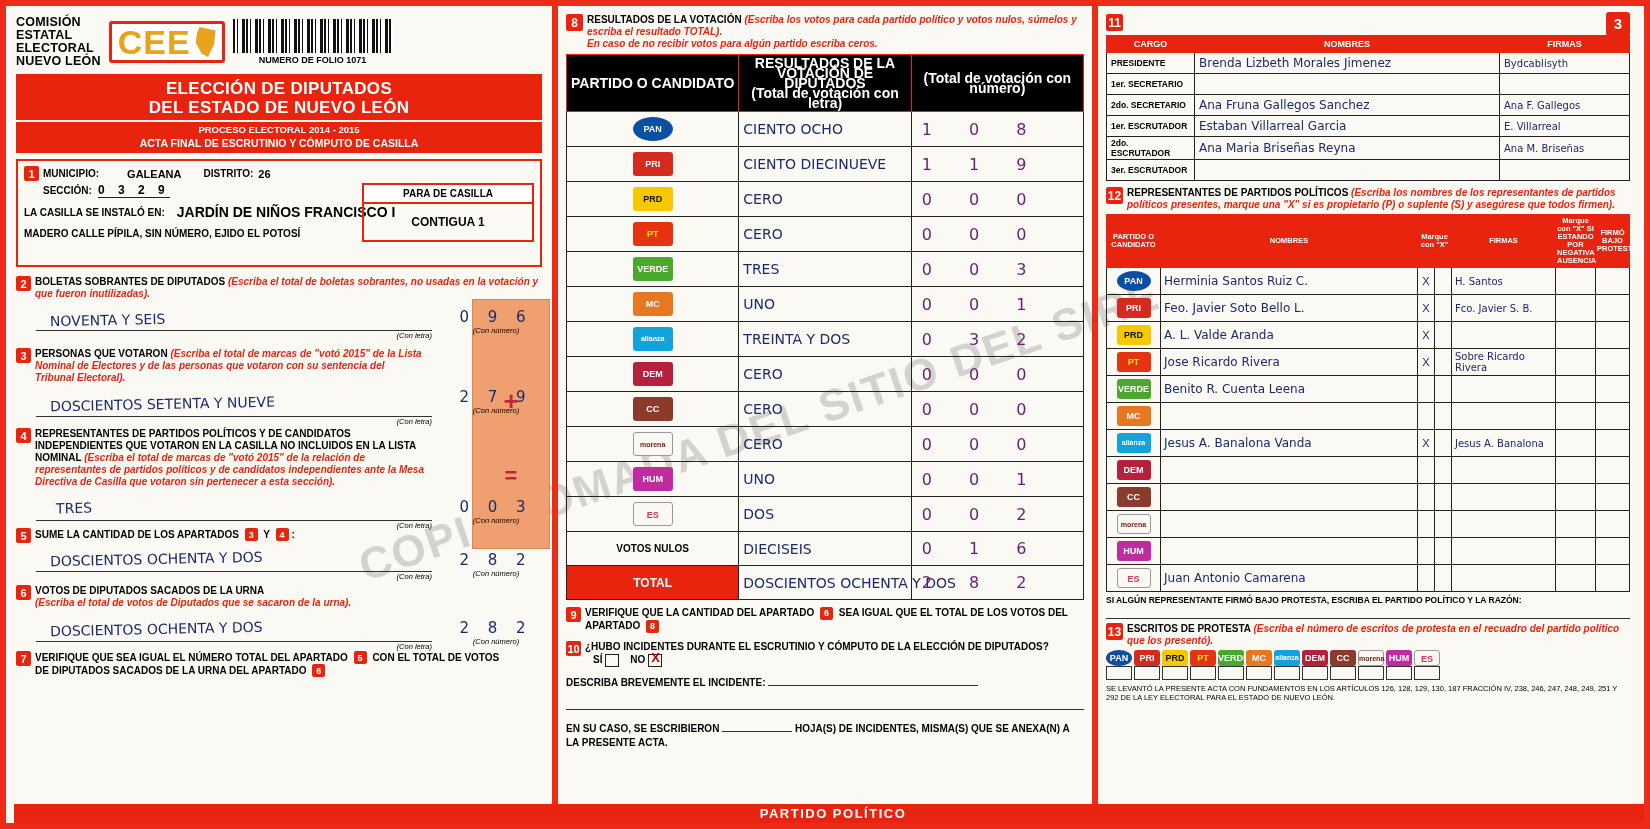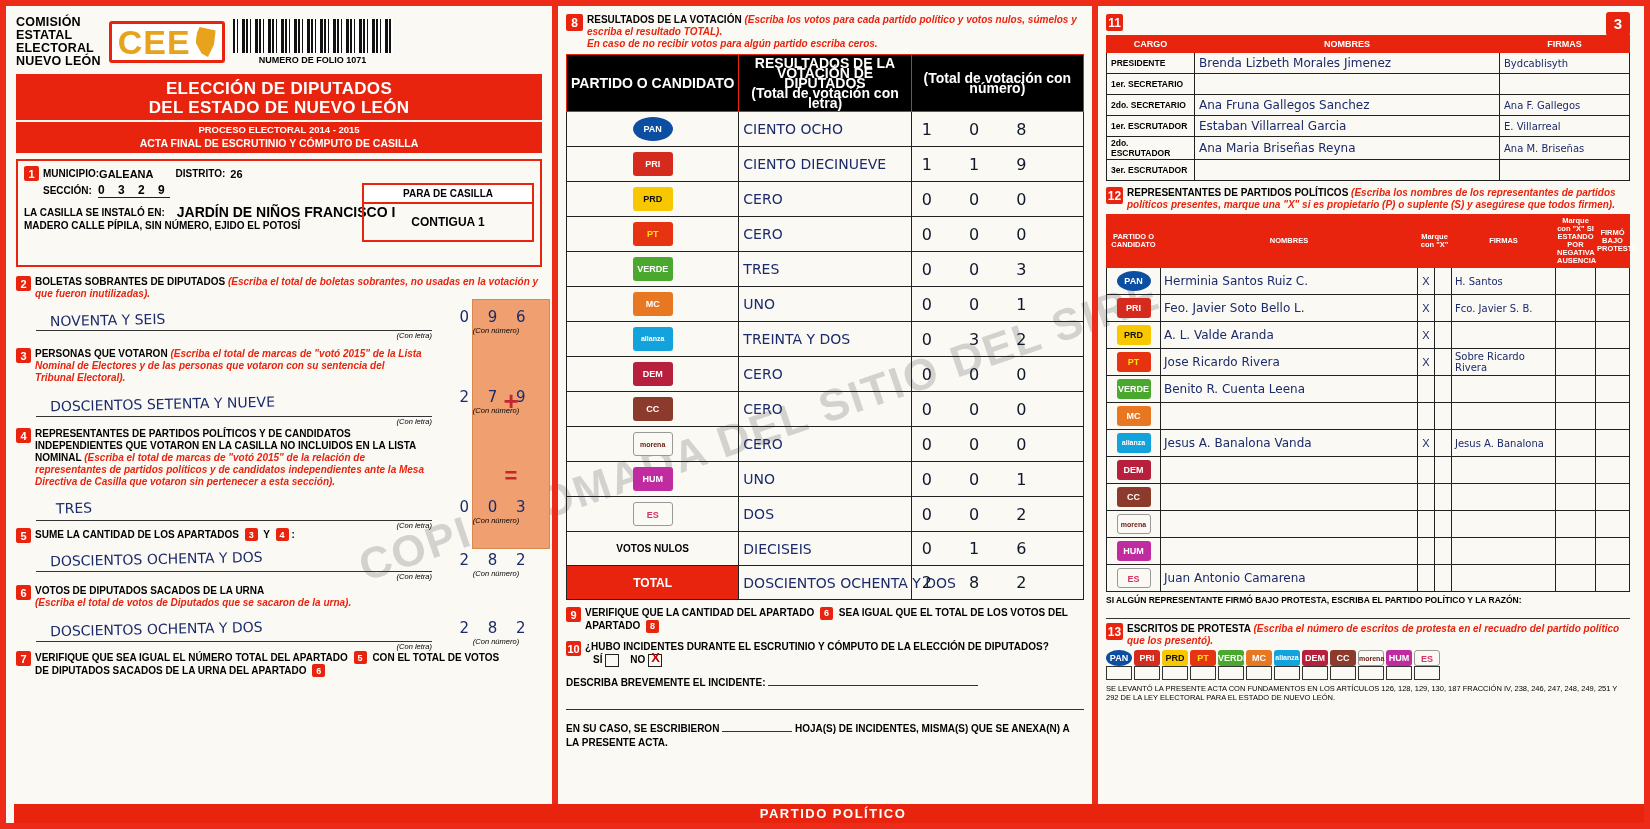--- a/index.html
+++ b/index.html
@@ -85,21 +85,21 @@
   
   .chead { display:flex; align-items:flex-start; }
   .chead .txt { font-size:10px; font-weight:bold; line-height:12px; }
   .chead .txt i { color:#e8240f; font-style:italic; }
   .vtable { width:100%; border-collapse:collapse; margin-top:4px; table-layout:fixed; }
   .vtable th { background:#000000; color:#fff; font-size:14px; padding:3px 2px; border:1px solid #e8240f; line-height:10px;}
   .vtable td { border:1px solid #222; height:35px; padding:0 4px; }
   .vtable td.party { width:72px; padding:1px; text-align:center; }
   .vtable td.letra { }
   .vtable td.num { width:92px; }
-  .numdigits { font-size:16px; letter-spacing:16px; color:#0f172a; padding-left:6px; font-family:"DejaVu Sans",sans-serif;}
+  .numdigits { font-size:16px; letter-spacing:16px; color:#701a75; padding-left:6px; font-family:"DejaVu Sans",sans-serif;}
   .logo {
     display:inline-block; width:38px; height:24px; border-radius:3px;
     font-size:9px; color:#fff; font-weight:bold; line-height:24px; text-align:center;
   }
   .logo.circle { border-radius:50%; width:26px; height:26px; line-height:26px; }
   .nulos td, .total td { height:34px; }
   .total .tlabel { background:#e8240f; color:#fff; font-weight:bold; font-size:12px; text-align:center; }
 
   .note { display:flex; margin-top:7px; }
   .note .txt { font-size:10px; font-weight:bold; line-height:12.5px; }
@@ -170,33 +170,33 @@
       </div>
       <div class="titlebar2">
         <div class="l2">PROCESO ELECTORAL  2014 - 2015</div>
         <div class="l3">ACTA FINAL DE ESCRUTINIO Y CÓMPUTO DE CASILLA</div>
       </div>
 
       <div class="sectionbox" style="height:108px;">
         <div class="row">
           <span class="numbox">1</span>
           <span class="lbl">MUNICIPIO:</span>
-          <span class="bold" style="font-size:11px;">GALEANA</span>
+          <span class="bold" style="font-size:11px;margin-left:28px;">GALEANA</span>
           <span class="lbl" style="margin-left:22px;">DISTRITO:</span>
           <span class="bold" style="font-size:11px;margin-left:5px;">26</span>
         </div>
         <div class="row" style="margin-top:2px;">
           <span class="lbl" style="margin-left:19px;">SECCIÓN:</span>
           <span class="bold" style="font-size:12px;letter-spacing:5px;margin-left:6px;border-bottom:1px solid #222;">0 3 2 9</span>
         </div>
         <div class="row" style="margin-top:6px;">
           <span class="lbl">LA CASILLA SE INSTALÓ EN:</span>
           <span class="bold" style="font-size:14px;margin-left:12px;">JARDÍN DE NIÑOS FRANCISCO I</span>
         </div>
-        <div class="row" style="">
+        <div class="row" style="margin-top:8px;">
           <span class="bold" style="font-size:10px;">MADERO CALLE PÍPILA, SIN NÚMERO, EJIDO EL POTOSÍ</span>
         </div>
         <div class="tipocasilla">
           <div class="t">PARA DE CASILLA</div>
           <div class="v">CONTIGUA 1</div>
         </div>
       </div>
 
       <div class="orangebox">
         <div style="text-align:center;color:#c1272d;font-size:26px;font-weight:bold;margin-top:86px;">+</div>

